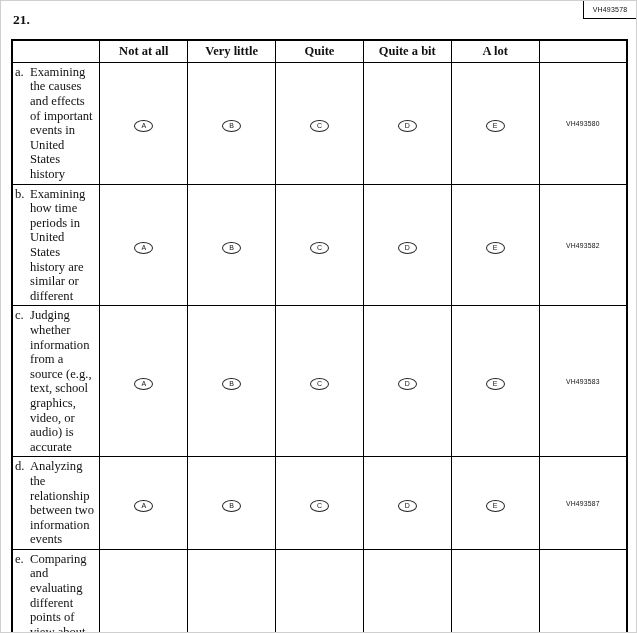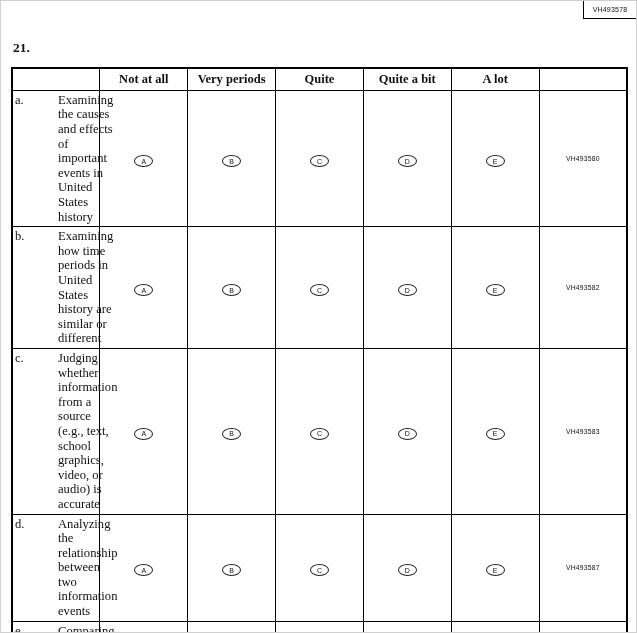--- a/index.html
+++ b/index.html
@@ -24,21 +24,20 @@
     font-size:7px;letter-spacing:.2px;
     padding:1px 3px;
     background:#fff;
   }
   
   .question{
     display:flex;
     padding:11px 40px 6px 12px;
     font-size:13.5px;
     line-height:1.25;
-    margin-top:28px;
   }
   .q-num{font-weight:bold;width:28px;flex:0 0 28px;}
   .q-text{width:505px;}
   .q-bold{font-weight:bold;}
   
   table.survey{
     border-collapse:collapse;
     margin:4px auto 0 10px;
     width:617px;
     table-layout:fixed;
@@ -56,21 +55,21 @@
   }
   td.label-cell{
     width:172px;
     vertical-align:top;
     padding:2px 3px 2px 2px;
     font-size:12.6px;
     line-height:1.16;
   }
   .label-wrap{display:flex;}
   .row-letter{flex:0 0 15px;}
-  .row-label{flex:1;margin-left:28px;}
+  .row-label{flex:1;}
   td.oval-cell{
     width:80px;
     text-align:center;
     vertical-align:middle;
   }
   td.code-cell{
     width:45px;
     text-align:center;
     vertical-align:middle;
     font-family:"Liberation Sans", sans-serif;
@@ -104,21 +103,21 @@
 
 <div class="question">
   <span class="q-num">21.</span>
 </div>
 
 <table class="survey">
   <tbody>
       <tr>
     <th class="col-head"></th>
     <th class="col-head">Not at all</th>
-    <th class="col-head">Very periods</th>
+    <th class="col-head">Very little</th>
     <th class="col-head">Quite</th>
     <th class="col-head">Quite a bit</th>
     <th class="col-head">A lot</th>
     <th class="col-head"></th>
   </tr>
 
   <tr class="r-a">
     <td class="label-cell">
           <div class="label-wrap">
       <span class="row-letter">a.</span>

